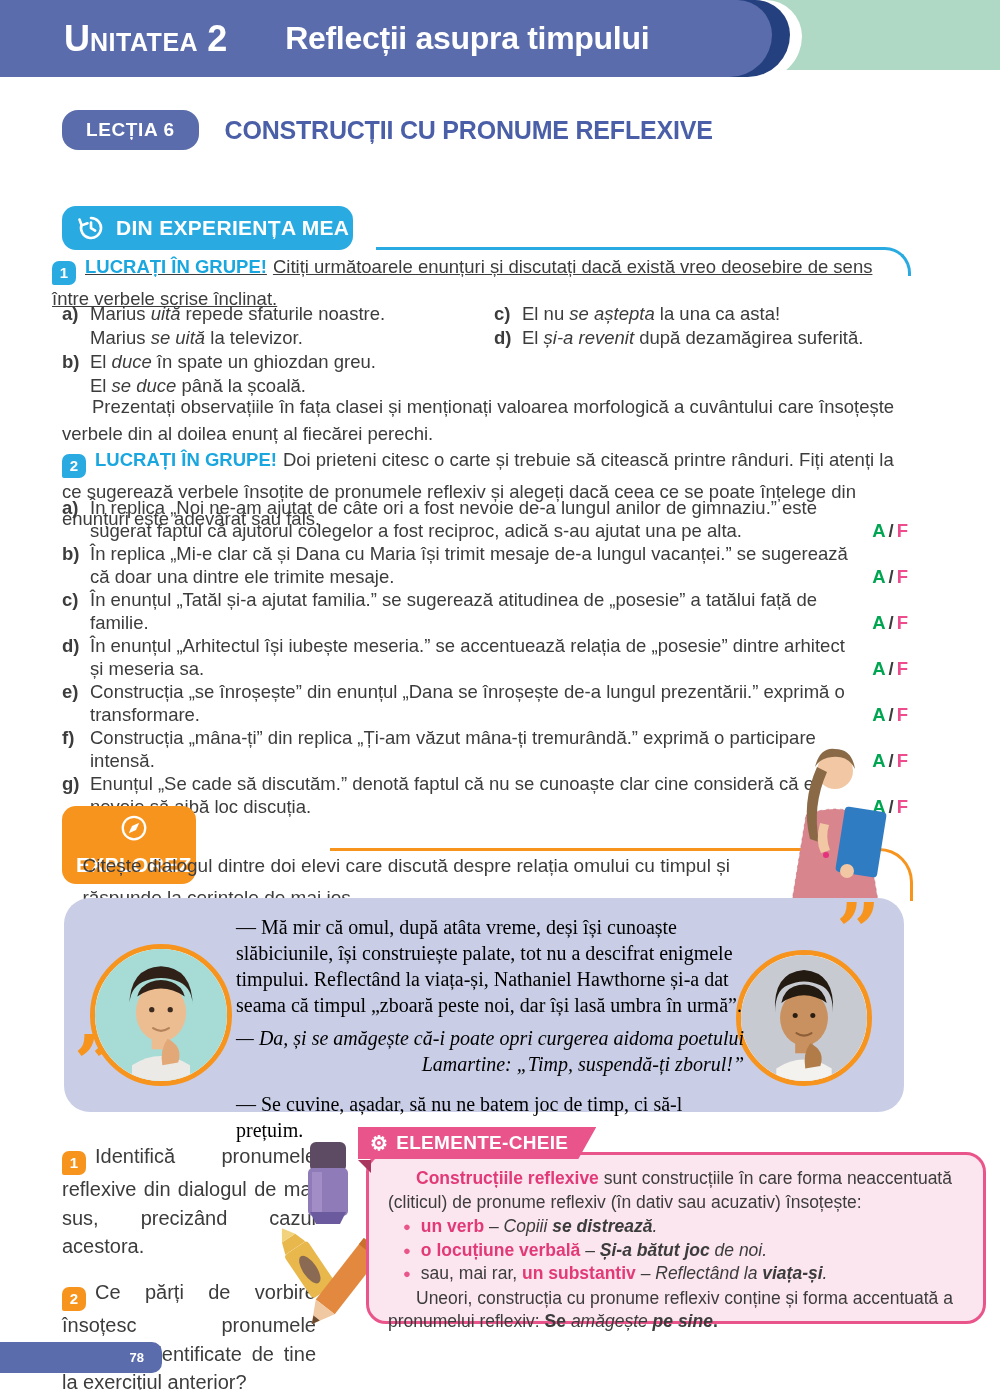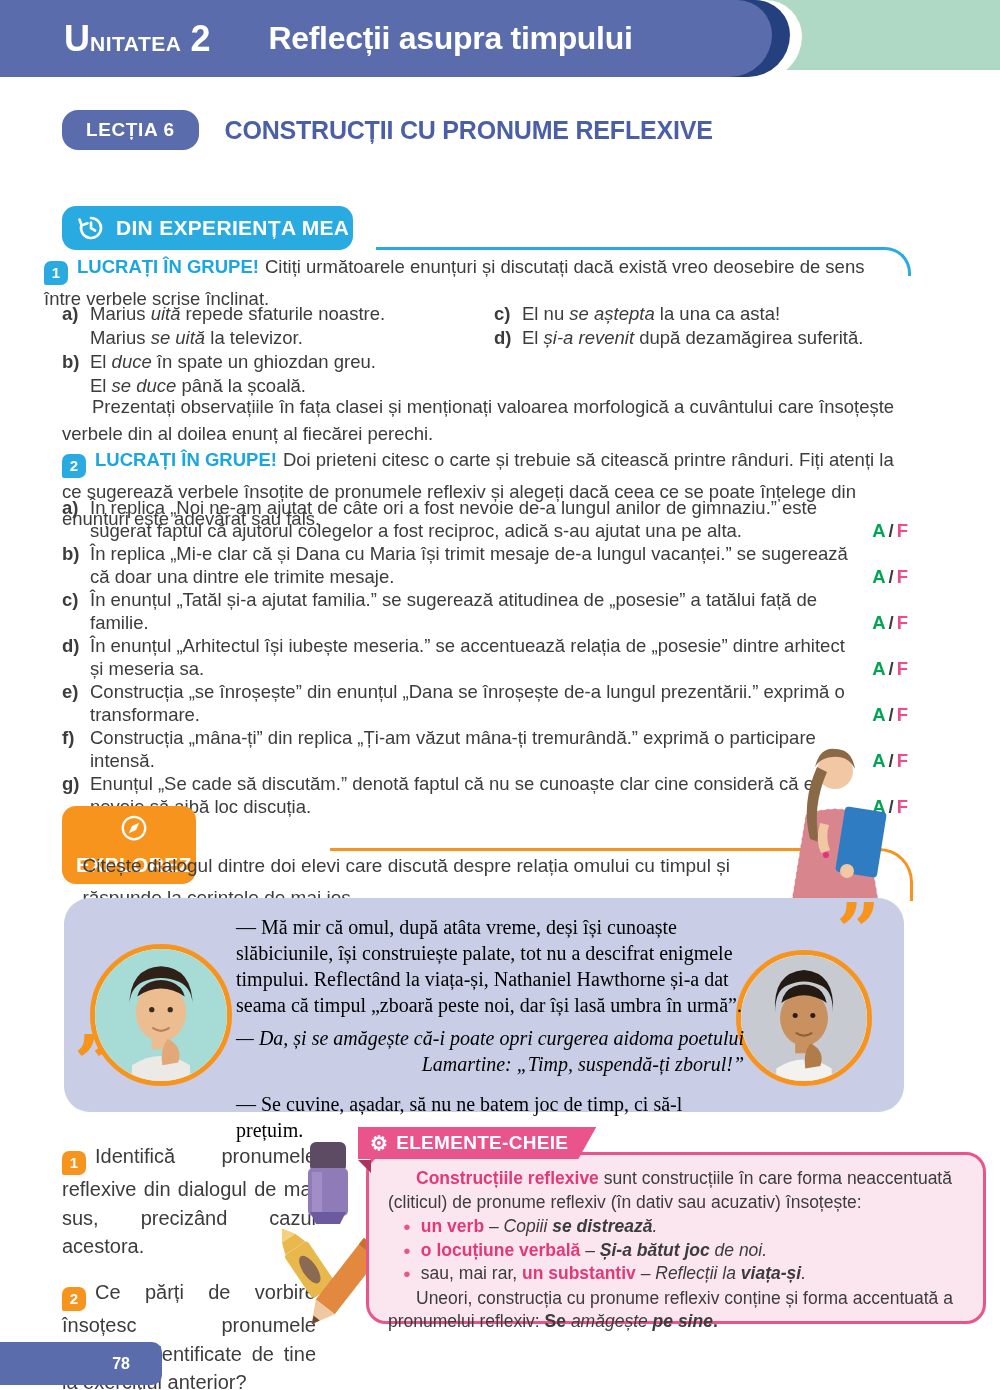--- a/index.html
+++ b/index.html
@@ -10,21 +10,21 @@
   
   .mint-band{position:absolute;top:0;left:752px;right:0;height:70px;background:#b0d9c5;}
   .cap-white{position:absolute;top:0;left:0;width:802px;height:80px;background:#fff;
              border-radius:0 40px 48px 0 / 0 40px 48px 0;}
   .cap-navy{position:absolute;top:0;left:0;width:790px;height:77px;background:#24407e;
             border-radius:0 38px 46px 0 / 0 38px 46px 0;}
   .banner-blue{position:absolute;top:0;left:0;width:772px;height:77px;background:#5a6cab;
                border-radius:0 36px 44px 0 / 0 36px 44px 0;display:flex;align-items:center;padding-left:64px;box-sizing:border-box;}
   .unit-wrap{color:#fff;font-weight:bold;white-space:nowrap;margin-right:58px;}
   .unit-big{font-size:36px;}
-  .unit-small{font-size:21px;letter-spacing:.5px;}
+  .unit-small{font-size:25px;letter-spacing:.5px;}
   .unit-num{font-size:36px;margin-left:9px;}
   .unit-title{color:#fff;font-weight:bold;font-size:32px;letter-spacing:-.3px;white-space:nowrap;}
 
   
   .lesson-row{position:absolute;top:110px;left:62px;display:flex;align-items:center;gap:26px;}
   .lesson-badge{background:#5a6cab;color:#fff;font-weight:bold;font-size:19px;
                 padding:9px 24px;border-radius:16px;letter-spacing:.6px;}
   .lesson-title{color:#4a5fa8;font-weight:bold;font-size:25px;letter-spacing:-.2px;}
 
   
@@ -87,23 +87,23 @@
              clip-path:polygon(0 0,100% 0,calc(100% - 18px) 100%,0 100%);letter-spacing:.3px;}
   .keyfold{position:absolute;top:5px;left:-11px;width:13px;height:13px;background:#a8365f;
            clip-path:polygon(0 0,100% 0,100% 100%);}
   .gears{font-size:20px;line-height:1;}
   .keycontent{padding:11px 20px 0 18px;font-size:17.5px;line-height:23.5px;}
   .keycontent p{margin:1px;}
   .key-indent{text-indent:28px;}
   .key-bullet{display:flex;}
   .dot-pink{color:#e9558b;font-size:13px;line-height:23.5px;margin:0 10px 0 16px;flex:none;}
 
-  .footer-badge{position:absolute;top:1342px;left:0;width:162px;height:43px;background:#5a6cab;
-                border-radius:0 10px 10px 0;color:#fff;font-weight:bold;font-size:16px;
-                display:flex;align-items:center;justify-content:flex-end;padding-right:32px;box-sizing:border-box;}
+  .footer-badge{position:absolute;top:1342px;left:0;width:162px;height:31px;background:#5a6cab;
+                border-radius:0 10px 10px 0;color:#fff;font-weight:bold;font-size:13px;
+                display:flex;align-items:center;justify-content:flex-end;padding-right:18px;box-sizing:border-box;}
 </style>
 </head>
 <body>
 
 <div class="page">
 
   <div class="mint-band"></div>
   <div class="cap-white"></div>
   <div class="cap-navy"></div>
   <div class="banner-blue">
@@ -121,21 +121,21 @@
       <svg width="30" height="30" viewBox="0 0 24 24">
         <path d="M12 4a8 8 0 1 1-7.6 5.6" stroke="#fff" stroke-width="2.1" fill="none" stroke-linecap="round"></path>
         <path d="M2.8 5.2l1.7 4.7 4.7-1.7" fill="none" stroke="#fff" stroke-width="2.1" stroke-linecap="round" stroke-linejoin="round"></path>
         <path d="M12 7.6V12l3.3 2.1" stroke="#fff" stroke-width="2.1" fill="none" stroke-linecap="round"></path>
       </svg>
       <span>DIN EXPERIENȚA MEA</span>
     </div>
   </div>
   <div class="partial-border pb-cyan" style="top:247px;left:376px;width:532px;height:26px;"></div>
 
-  <div class="abs" style="top:253px;left:44px;width:846px;">
+  <div class="abs" style="top:253px;left:52px;width:846px;text-decoration:underline;">
     <p class="lead"><span class="num-badge cyan">1</span><span class="tag-cyan">LUCRAȚI ÎN GRUPE!</span><span>Citiți următoarele enunțuri și discutați dacă există vreo deosebire de sens între verbele scrise înclinat.</span></p>
   </div>
 
   <div class="abs cols" style="top:302px;left:62px;width:846px;">
     <div>
       <div class="pair-item">
         <span class="item-label">a)</span>
         <div>
           <div><span>Marius </span><span class="sg-i">uită</span><span> repede sfaturile noastre.</span></div>
           <div><span>Marius </span><span class="sg-i">se uită</span><span> la televizor.</span></div>
@@ -319,21 +319,21 @@
       <div class="key-bullet">
         <span class="dot-pink">●</span>
         <span><span class="sg-pink">un verb</span><span> – </span><span class="sg-i">Copiii </span><span class="sg-bi">se distrează</span><span class="sg-i">.</span></span>
       </div>
       <div class="key-bullet">
         <span class="dot-pink">●</span>
         <span><span class="sg-pink">o locuțiune verbală</span><span> – </span><span class="sg-bi">Și-a bătut joc</span><span class="sg-i"> de noi.</span></span>
       </div>
       <div class="key-bullet">
         <span class="dot-pink">●</span>
-        <span><span>sau, mai rar, </span><span class="sg-pink">un substantiv</span><span> – </span><span class="sg-i">Reflecții la </span><span class="sg-bi">viața-și</span><span class="sg-i">.</span></span>
+        <span><span>sau, mai rar, </span><span class="sg-pink">un substantiv</span><span> – </span><span class="sg-i">Reflectând la </span><span class="sg-bi">viața-și</span><span class="sg-i">.</span></span>
       </div>
       <p class="key-indent"><span>Uneori, construcția cu pronume reflexiv conține și forma accentuată a pronumelui reflexiv: </span><span class="sg-b">Se</span><span class="sg-i"> amăgește </span><span class="sg-bi">pe sine</span><span class="sg-b">.</span></p>
     </div>
   </div>
 
   <div class="footer-badge">
     <span>78</span>
   </div>
 
 </div>

